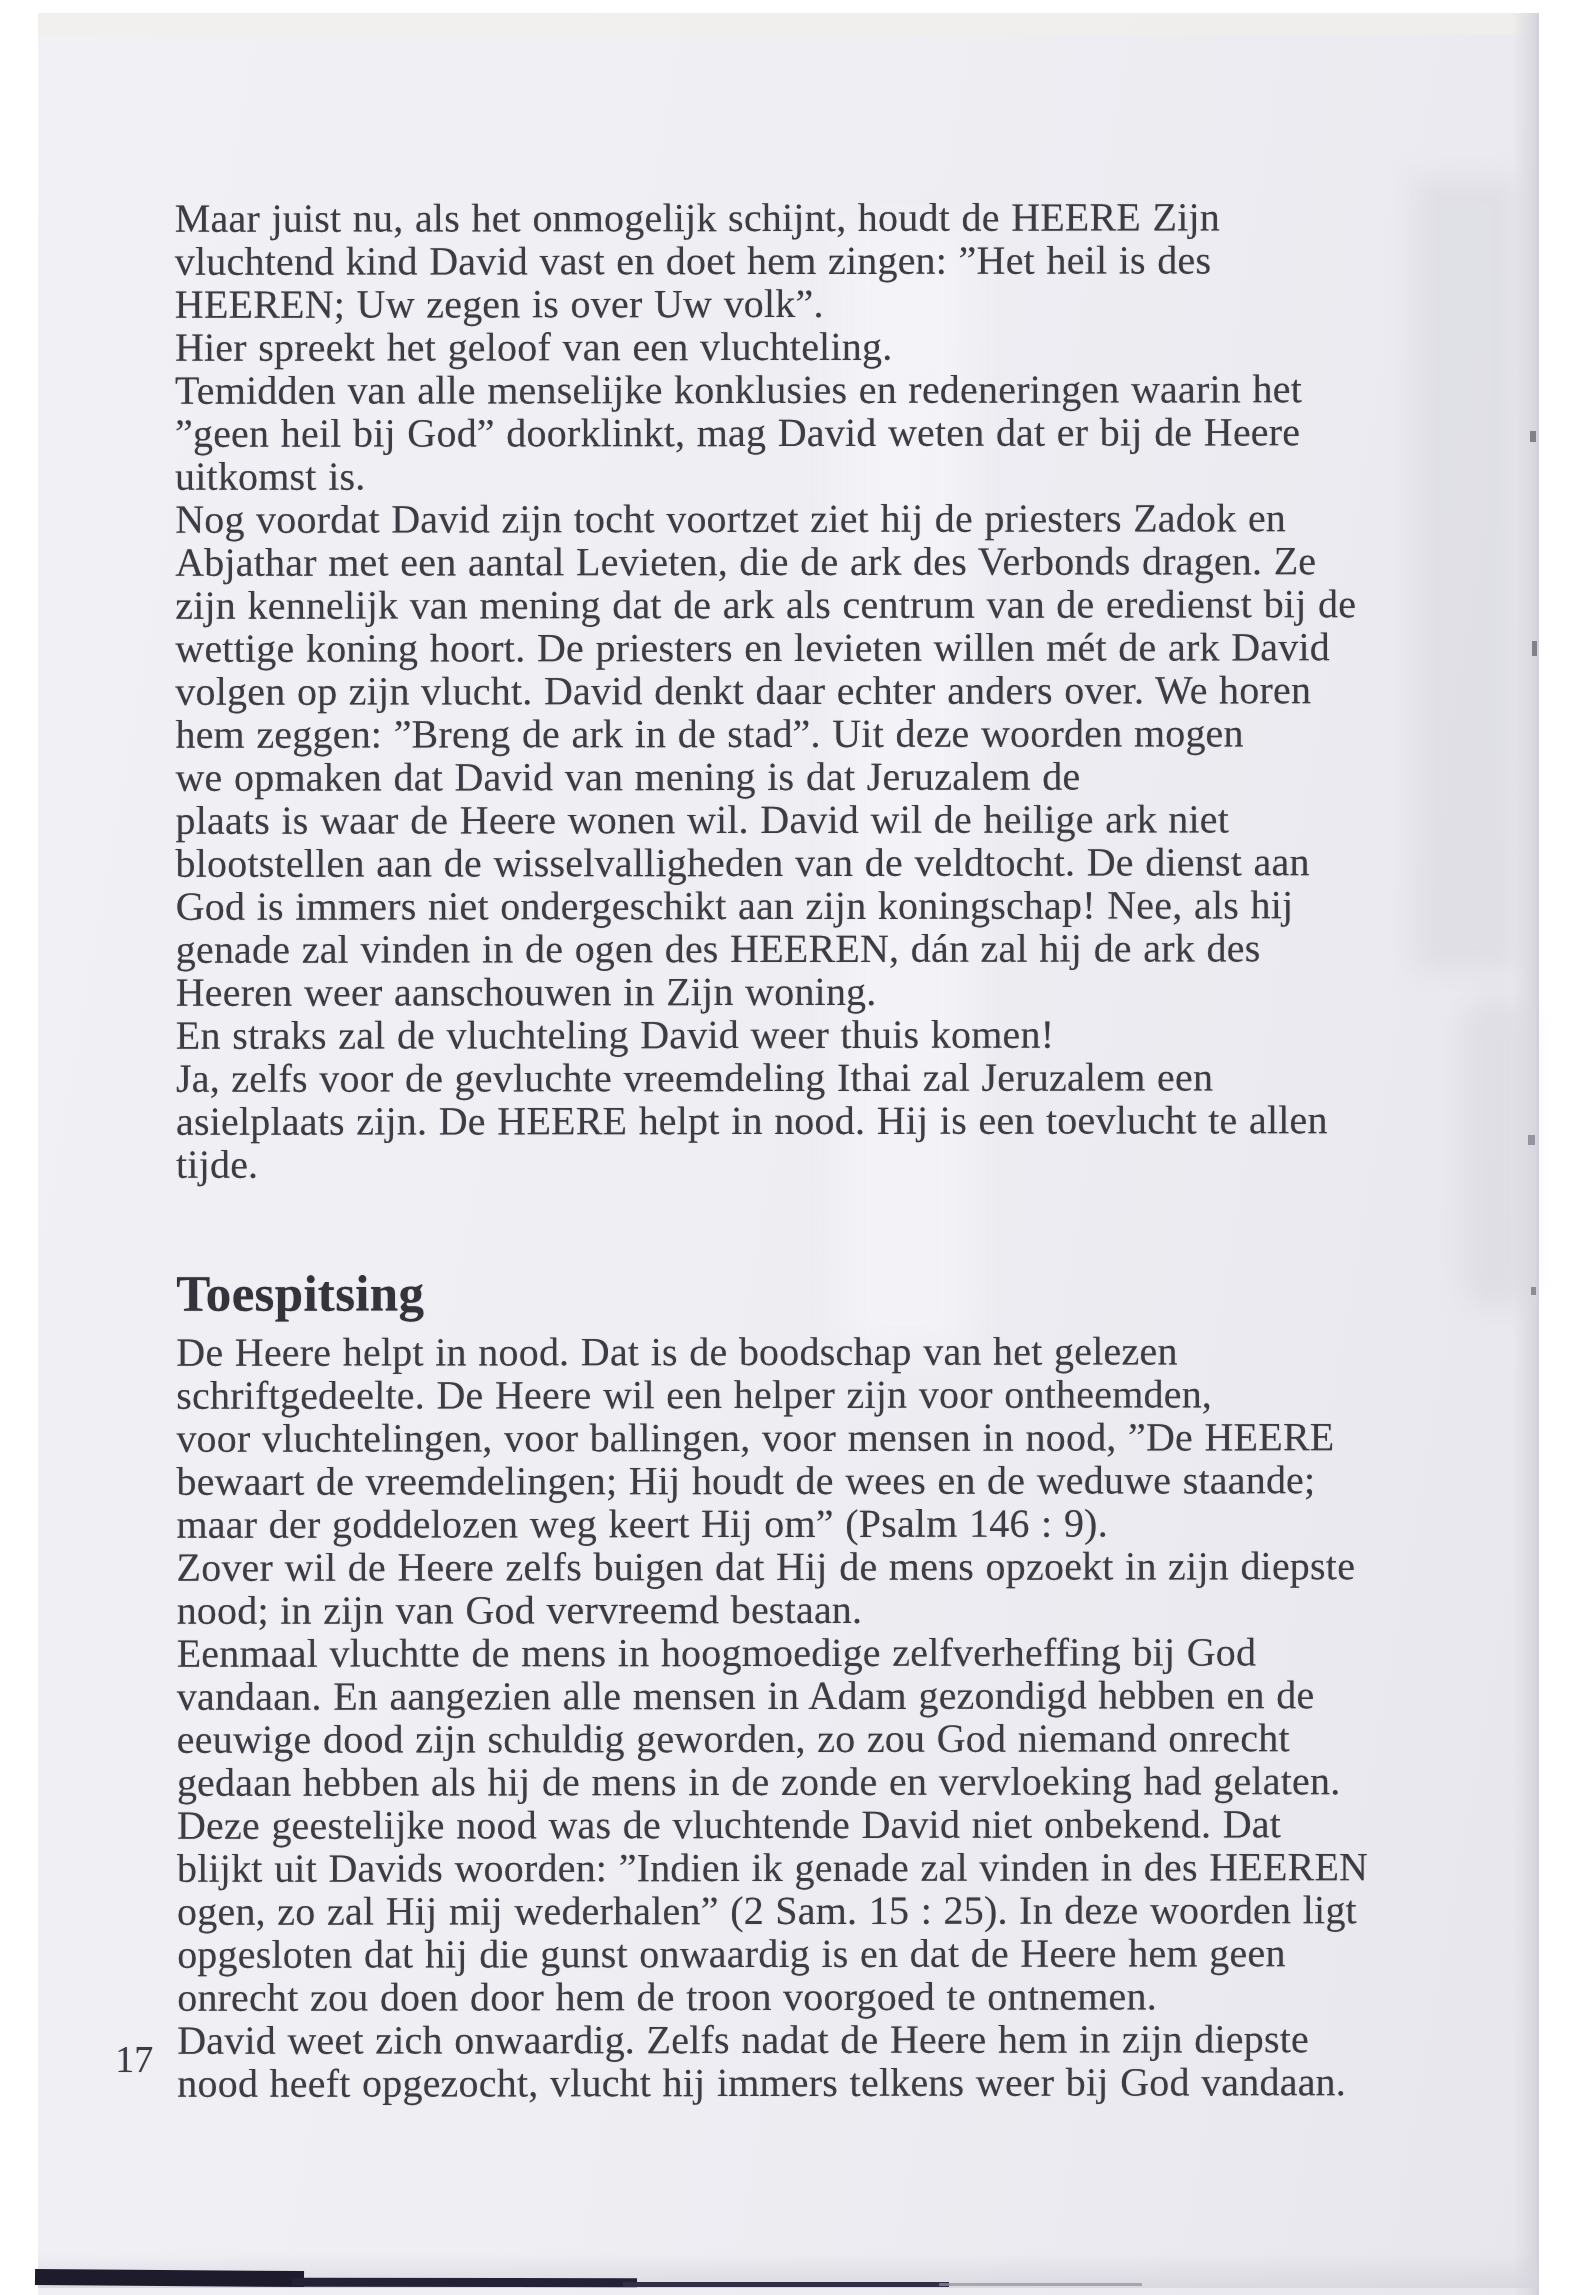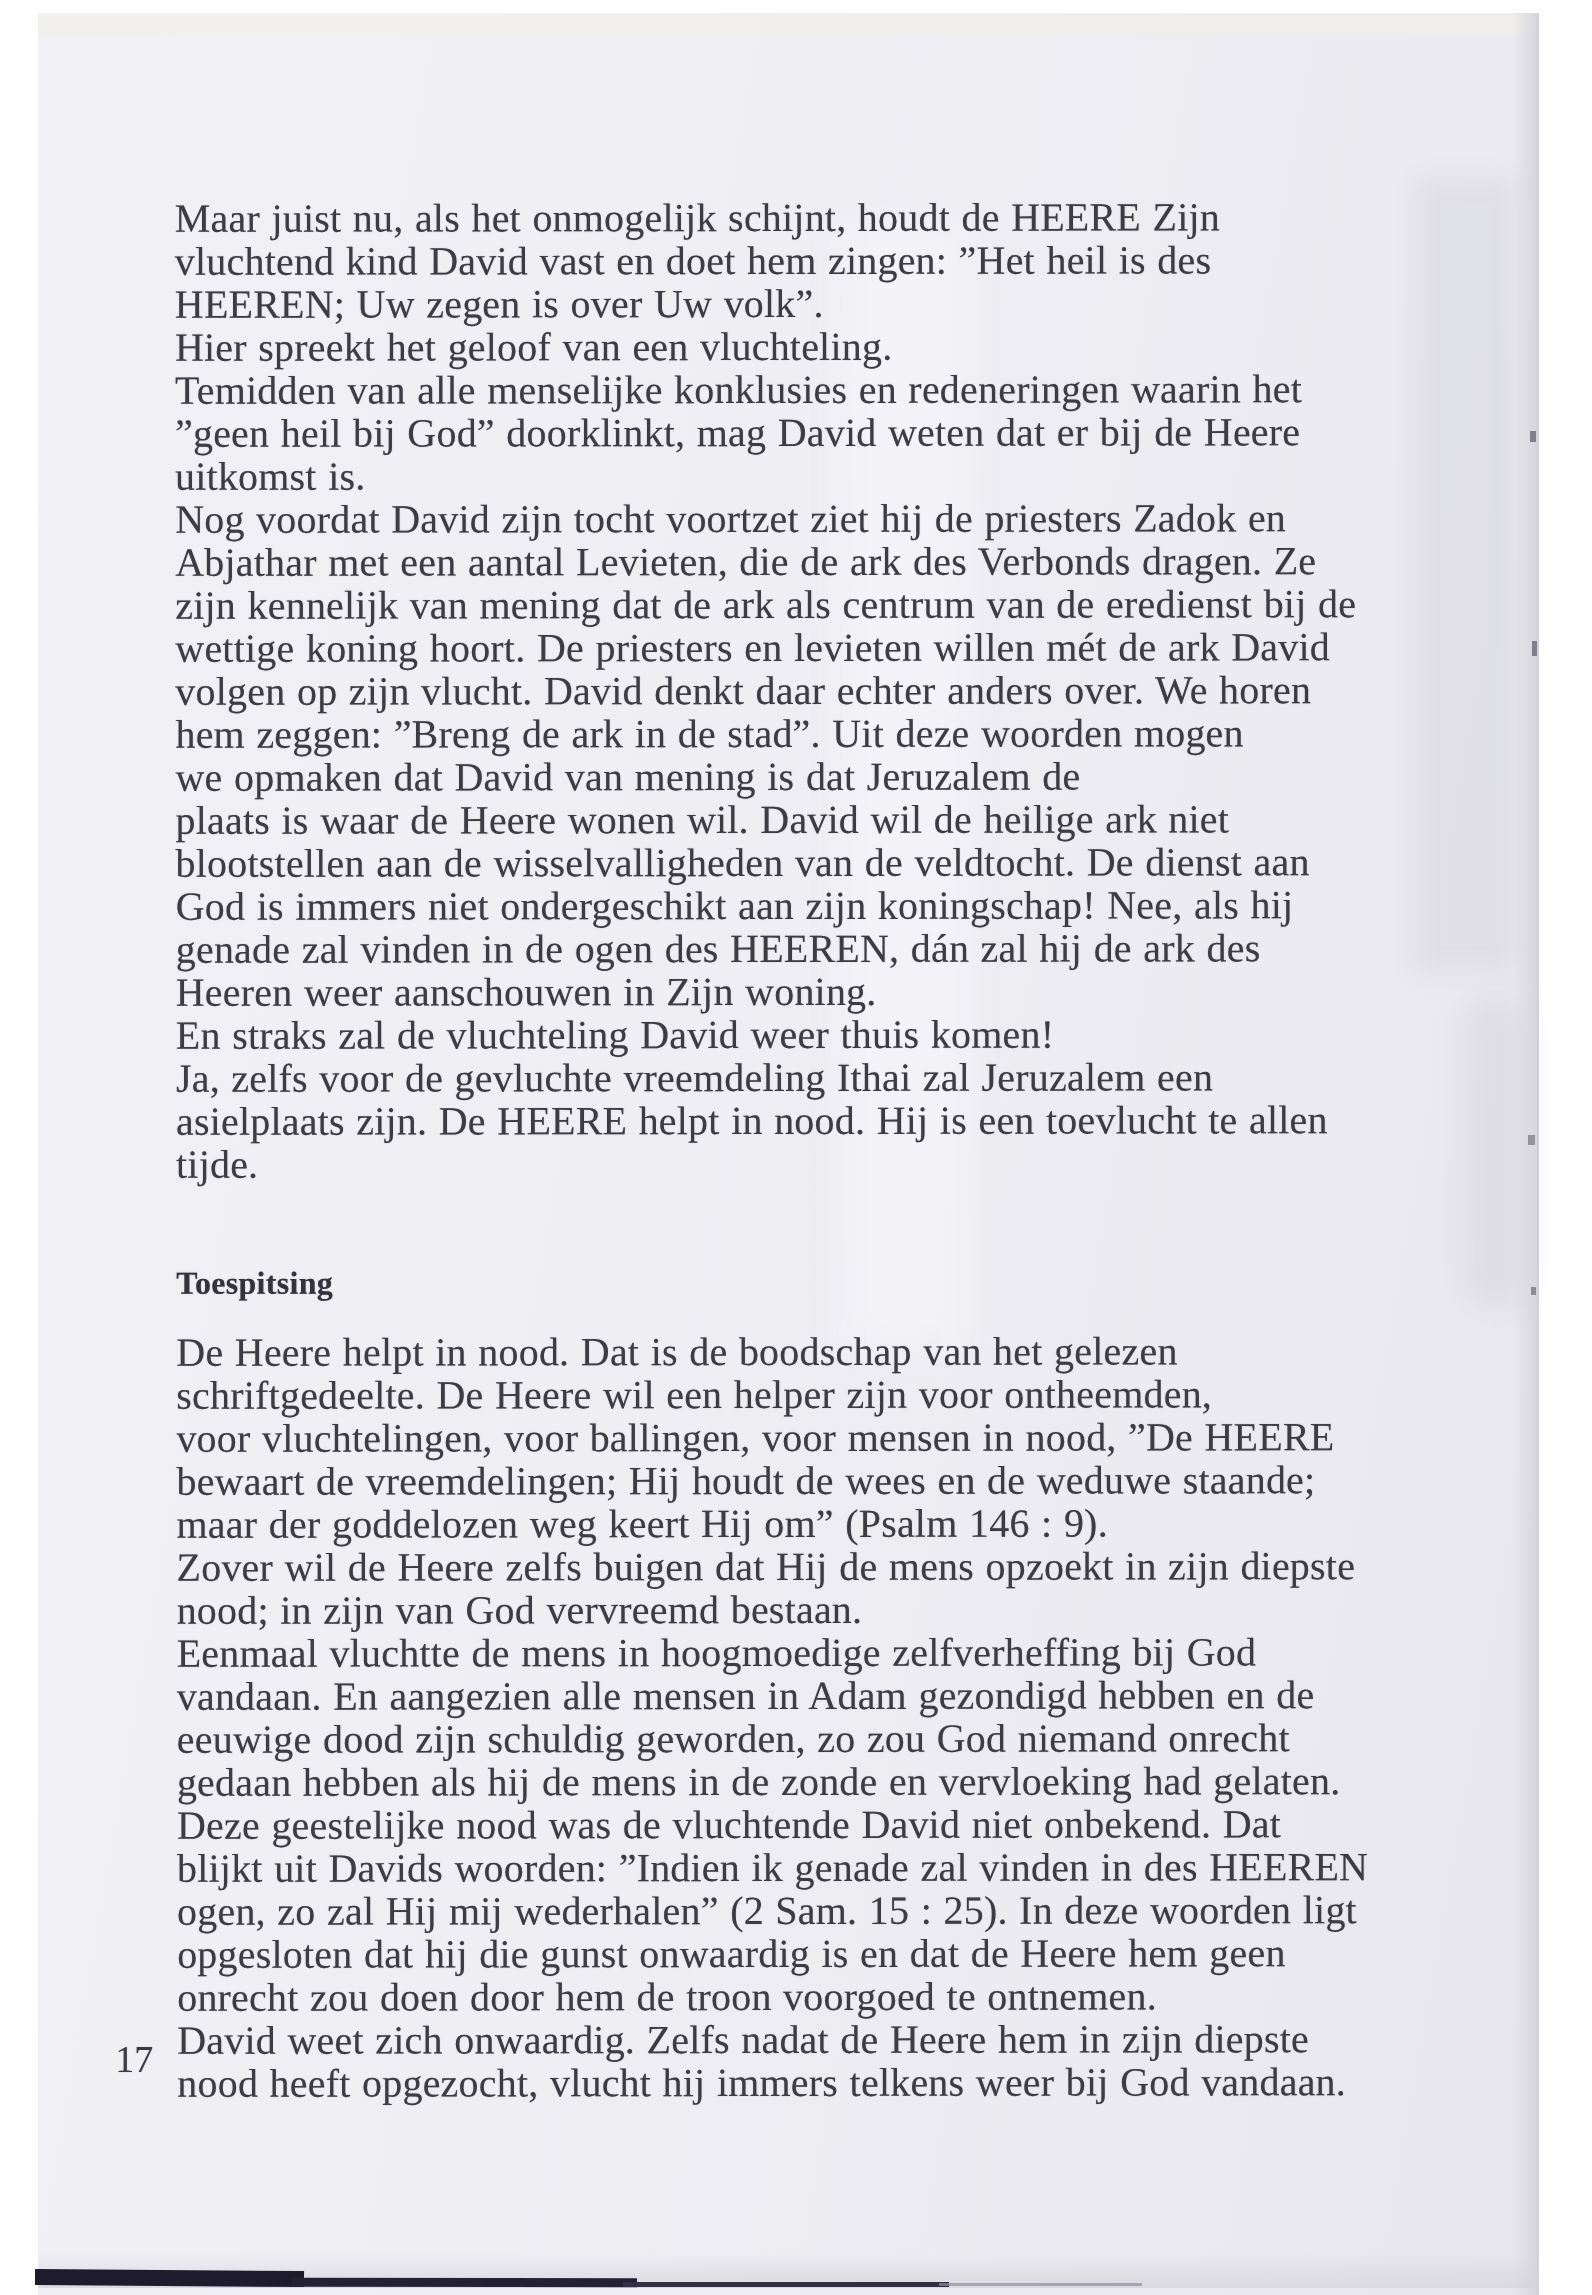--- a/index.html
+++ b/index.html
@@ -34,21 +34,21 @@
   .band.d{left:939px;top:2283px;width:203px;height:2.6px;background:#8f8e9c;opacity:.7;}
 
   
   .textlayer{position:absolute;left:0;top:0;width:100%;height:100%;transform:rotate(-.08deg);}
   .para{position:absolute;left:138px;color:#3d3c44;font-size:40px;line-height:43px;
         letter-spacing:0.2px;word-spacing:1.3px;
         text-shadow:0 0 1px rgba(61,60,68,.45);}
   .para .line{white-space:nowrap;height:43px;}
   .para1{top:183px;}
   .para2{top:1317px;}
-  .heading{position:absolute;left:138px;top:1251px;color:#34333c;font-size:32px;
+  .heading{position:absolute;left:138px;top:1251px;color:#34333c;font-size:51px;
         font-weight:bold;letter-spacing:0.3px;text-shadow:0 0 1px rgba(52,51,60,.5);
         white-space:nowrap;}
   .pagenum{position:absolute;left:76px;top:2023px;color:#3d3c44;font-size:38px;
         text-shadow:0 0 1px rgba(61,60,68,.45);}
 </style>
 </head>
 <body>
 
 <div class="page">
   <div class="top-tint"></div>

